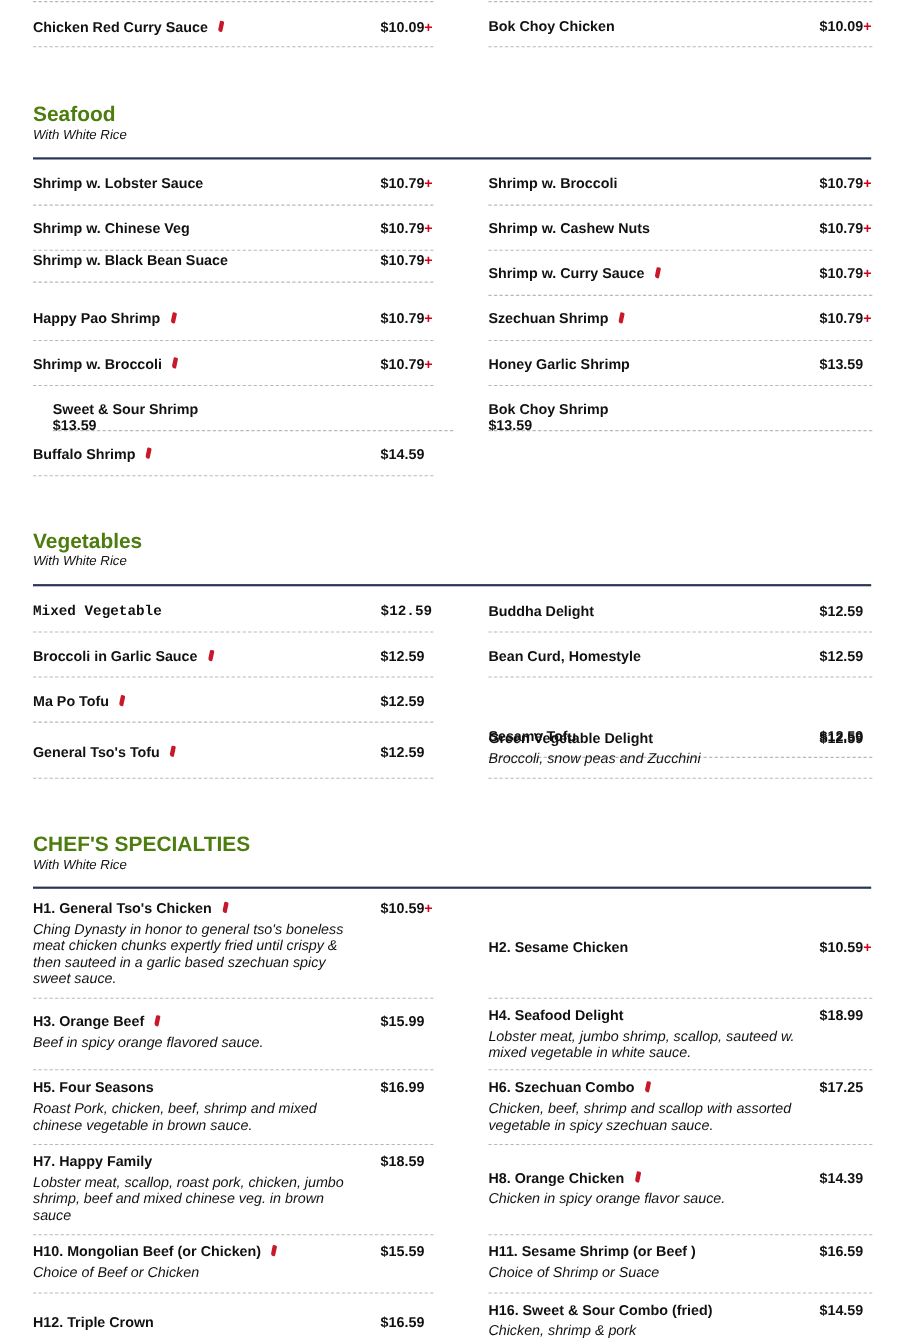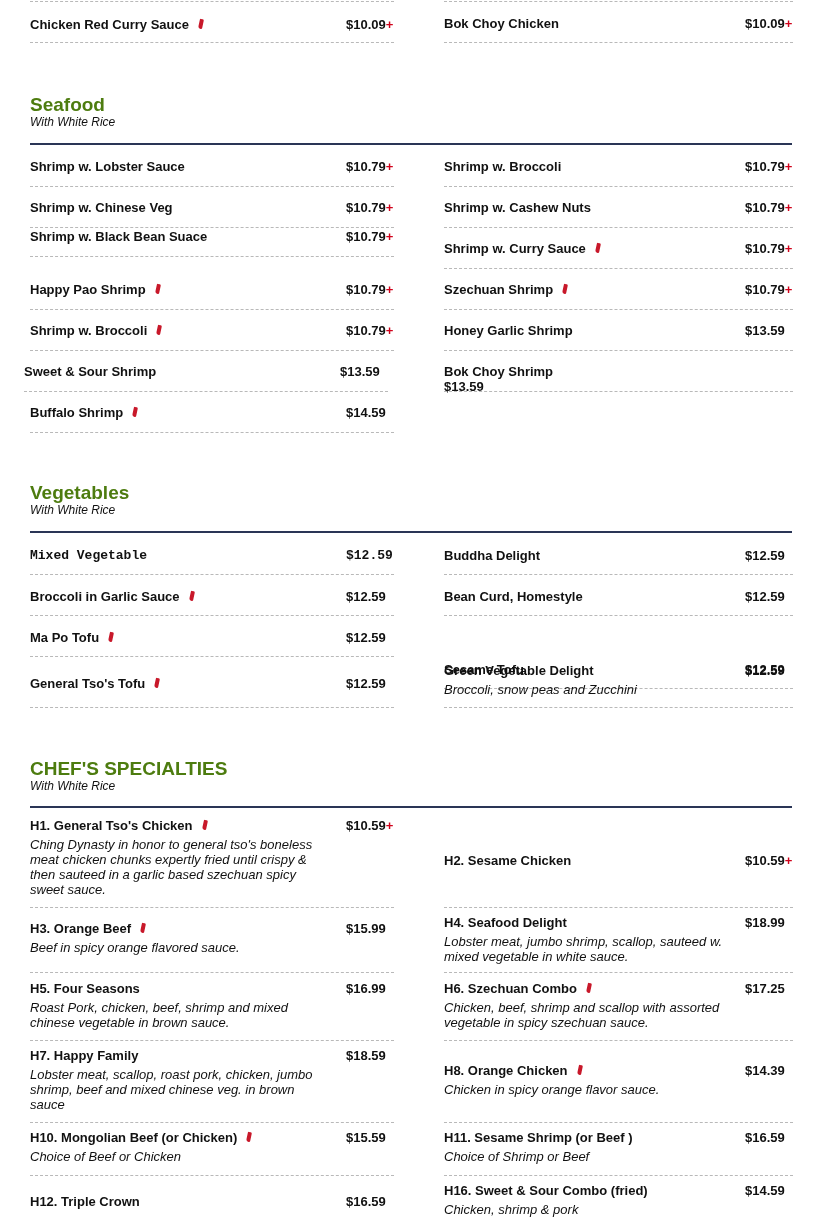--- a/index.html
+++ b/index.html
@@ -84,21 +84,21 @@
         <div class="name"><span>Happy Pao Shrimp</span><span class="pepper"></span></div>
       </div>
       <div class="price"><span>$10.79</span><span class="plus">+</span></div>
     </div>
     <div class="item" style="position: absolute; top: 310px; left: 30px; width: 364px; height: 41px; padding-top: 13px;">
       <div class="left">
         <div class="name"><span>Shrimp w. Broccoli</span><span class="pepper"></span></div>
       </div>
       <div class="price"><span>$10.79</span><span class="plus">+</span></div>
     </div>
-    <div class="item" style="position: absolute; top: 351px; left: 24px; width: 364px; height: 41px; padding-top: 13px;">
+    <div class="item" style="position: absolute; top: 351px; left: 48px; width: 364px; height: 41px; padding-top: 13px; flex-direction: column;">
       <div class="left">
         <div class="name"><span>Sweet &amp; Sour Shrimp</span></div>
       </div>
       <div class="price"><span>$13.59</span></div>
     </div>
     <div class="item" style="position: absolute; top: 392px; left: 30px; width: 364px; height: 41px; padding-top: 13px;">
       <div class="left">
         <div class="name"><span>Buffalo Shrimp</span><span class="pepper"></span></div>
       </div>
       <div class="price"><span>$14.59</span></div>
@@ -252,21 +252,21 @@
     <div class="item" style="position: absolute; top: 1041px; left: 444px; width: 349px; height: 82px; padding-top: 22px; justify-content: center;">
       <div class="left">
         <div class="name"><span>H8. Orange Chicken</span><span class="pepper"></span></div>
         <div class="desc">Chicken in spicy orange flavor sauce.</div>
       </div>
       <div class="price"><span>$14.39</span></div>
     </div>
     <div class="item" style="position: absolute; top: 1123px; left: 444px; width: 349px; height: 53px; padding-top: 7px;">
       <div class="left">
         <div class="name"><span>H11. Sesame Shrimp (or Beef )</span></div>
-        <div class="desc">Choice of Shrimp or Beef</div>
+        <div class="desc">Choice of Shrimp or Suace</div>
       </div>
       <div class="price"><span>$16.59</span></div>
     </div>
     <div class="item" style="position: absolute; top: 1176px; left: 444px; width: 349px; height: 60px; padding-top: 7px;">
       <div class="left">
         <div class="name"><span>H16. Sweet &amp; Sour Combo (fried)</span></div>
         <div class="desc">Chicken, shrimp &amp; pork</div>
       </div>
       <div class="price"><span>$14.59</span></div>
     </div>

